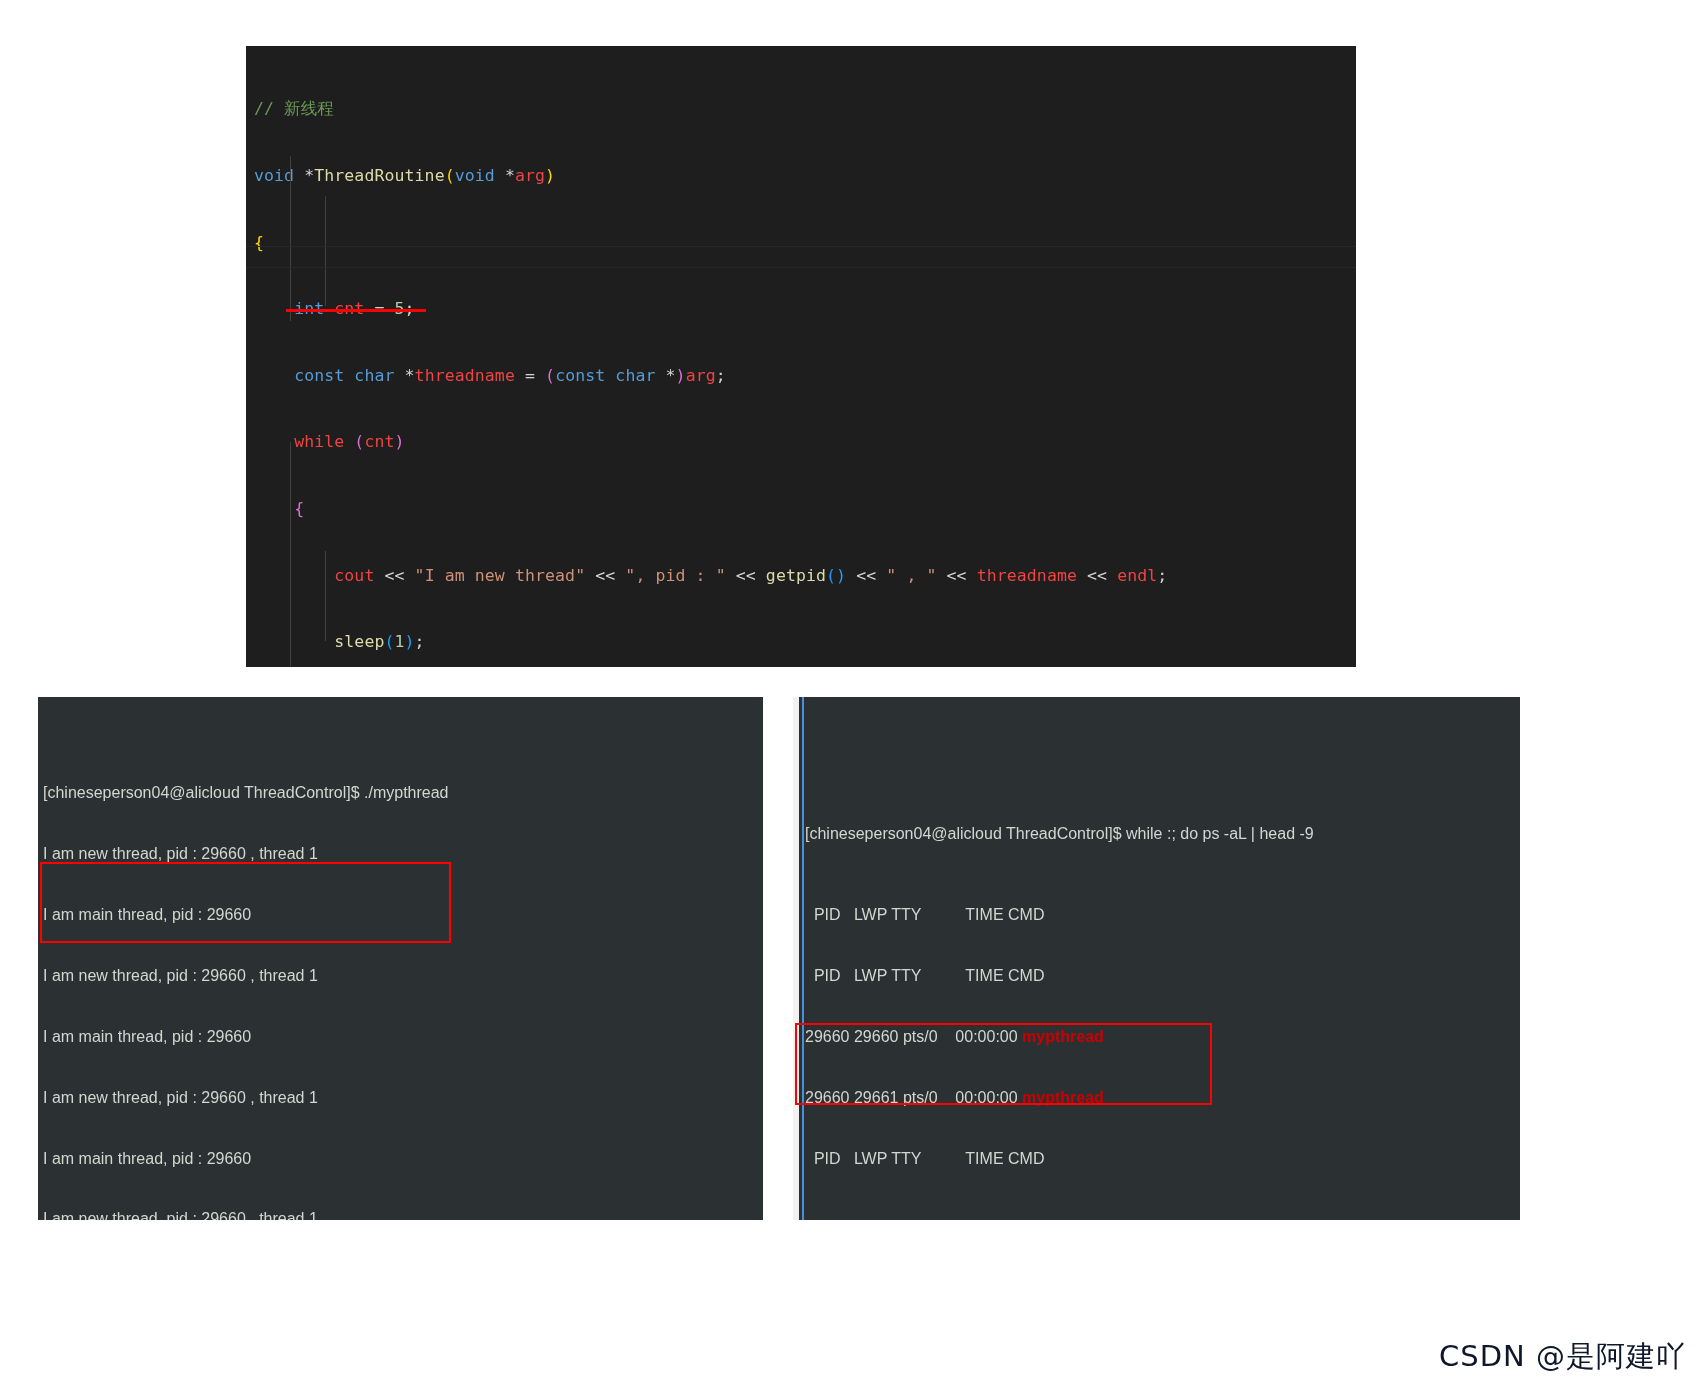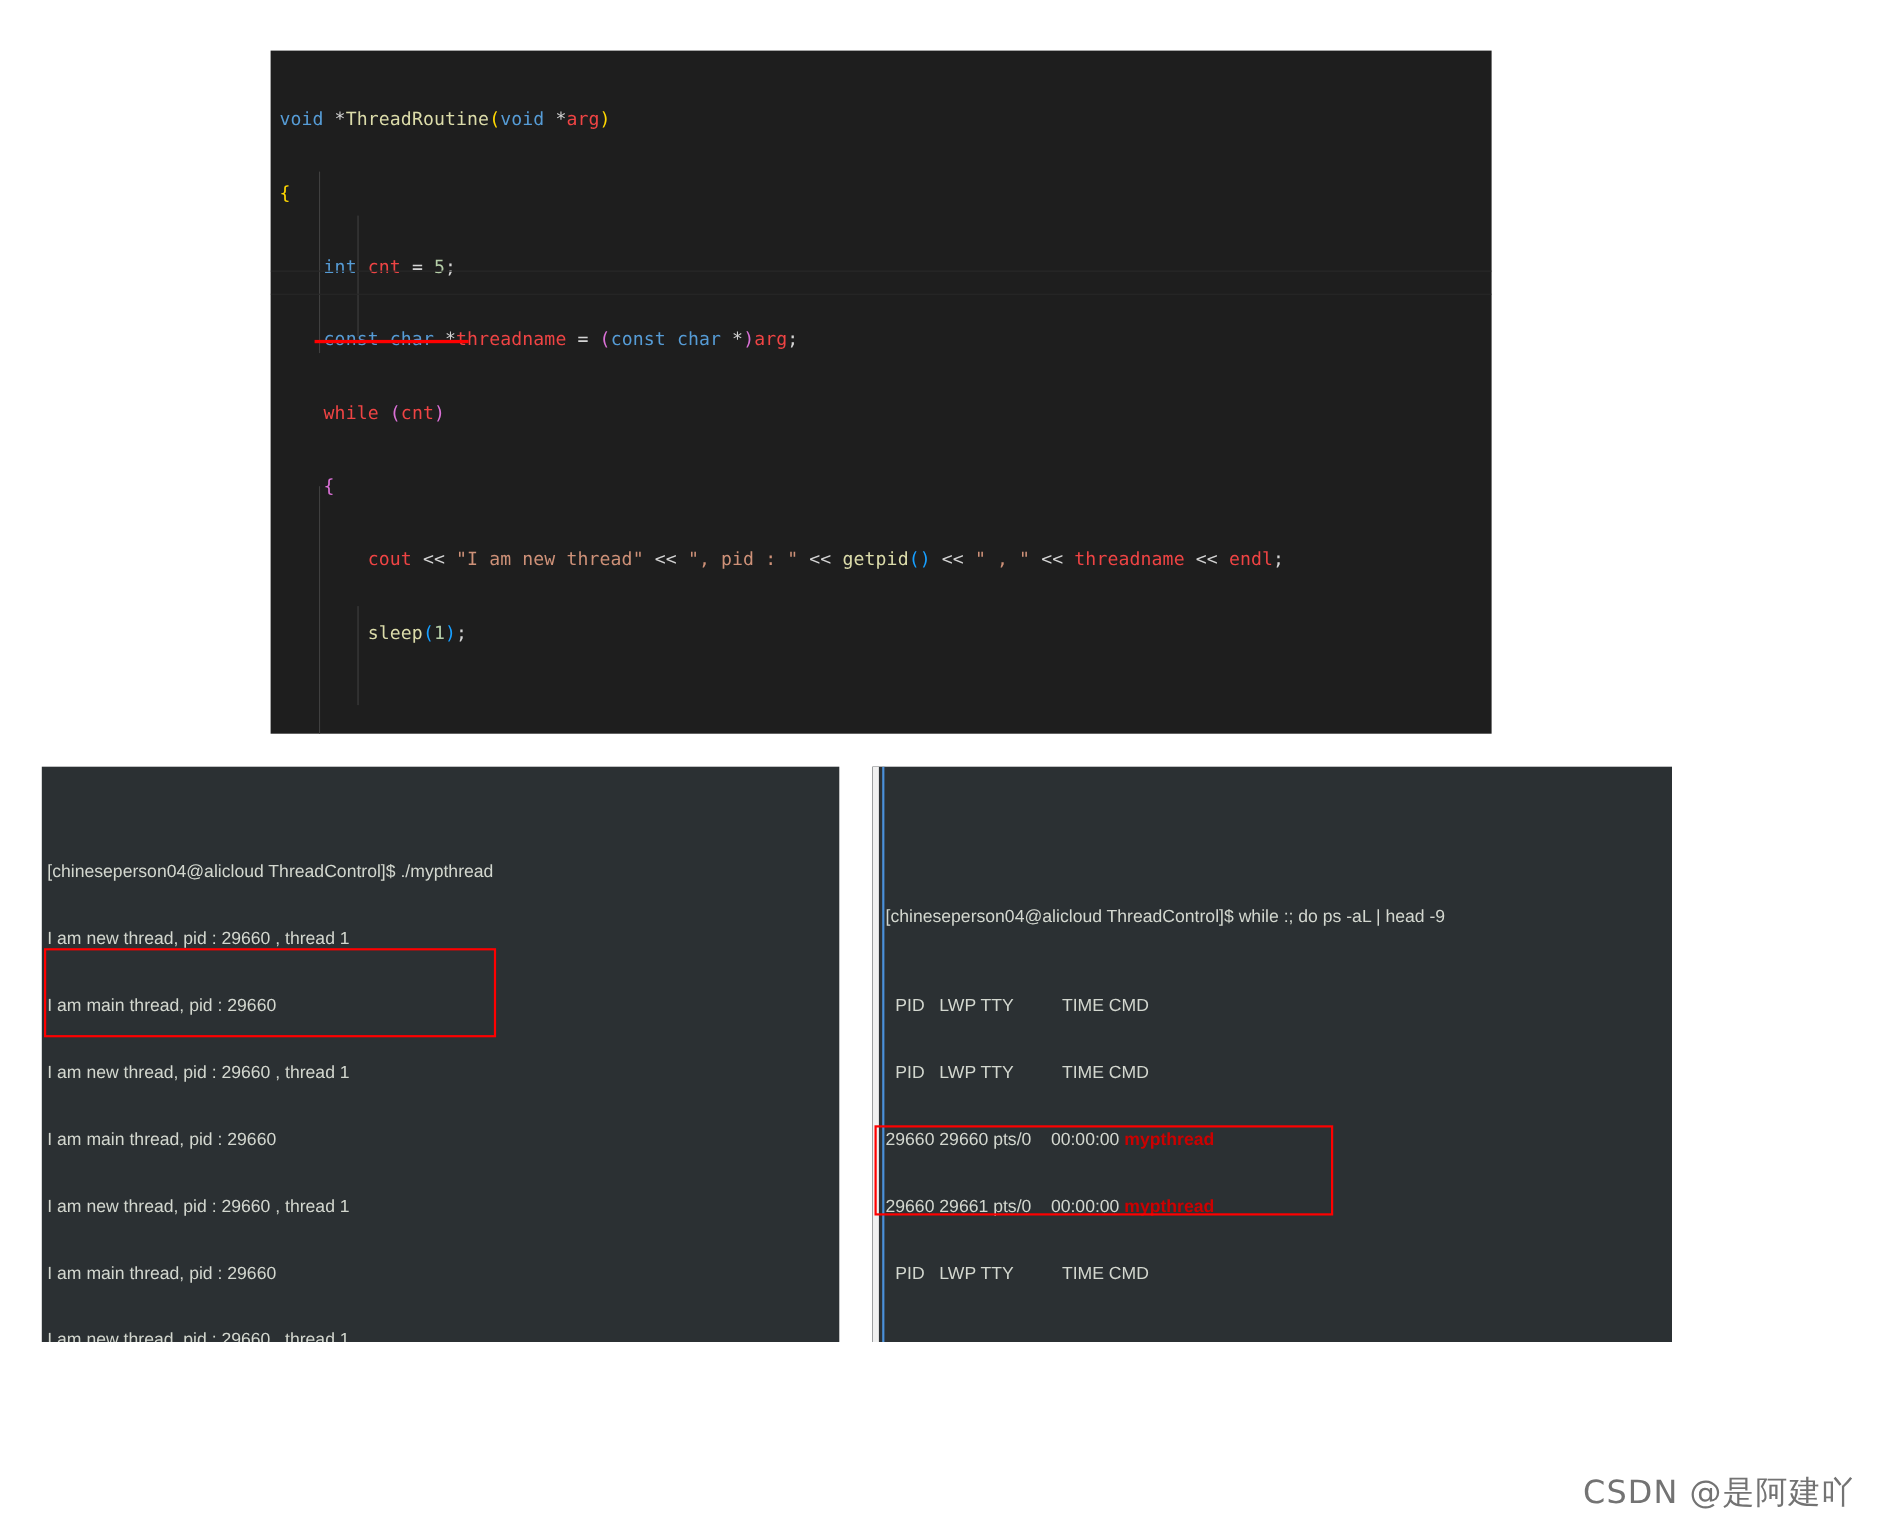--- a/index.html
+++ b/index.html
@@ -142,30 +142,31 @@
     height: 82px;
   }
 
   
   #watermark {
     position: absolute;
     right: 20px;
     bottom: 16px;
     font-family: "DejaVu Sans", "Liberation Sans", sans-serif;
     font-size: 29px;
-    color: #737373;
+    color: #0f172a;
     letter-spacing: 1px;
     text-align: center;
   }
 </style>
 </head>
 <body>
 
 <div id="code-panel">
   <div id="code-lines">
+    <div class="cl"><span class="cmt">// 新线程</span></div>
     <div class="cl"><span class="kw">void</span> <span class="op">*</span><span class="fn">ThreadRoutine</span><span class="pl">(</span><span class="kw">void</span> <span class="op">*</span><span class="var">arg</span><span class="pl">)</span></div>
     <div class="cl"><span class="pl">{</span></div>
     <div class="cl">    <span class="kw">int</span> <span class="var">cnt</span> <span class="op">=</span> <span class="num">5</span>;</div>
     <div class="cl">    <span class="kw">const</span> <span class="kw">char</span> <span class="op">*</span><span class="var">threadname</span> <span class="op">=</span> <span class="pl2">(</span><span class="kw">const</span> <span class="kw">char</span> <span class="op">*</span><span class="pl2">)</span><span class="var">arg</span>;</div>
     <div class="cl">    <span class="kw2">while</span> <span class="pl2">(</span><span class="var">cnt</span><span class="pl2">)</span></div>
     <div class="cl">    <span class="pl2">{</span></div>
     <div class="cl">        <span class="var">cout</span> <span class="op">&lt;&lt;</span> <span class="str">"I am new thread"</span> <span class="op">&lt;&lt;</span> <span class="str">", pid : "</span> <span class="op">&lt;&lt;</span> <span class="fn">getpid</span><span class="pl3">()</span> <span class="op">&lt;&lt;</span> <span class="str">" , "</span> <span class="op">&lt;&lt;</span> <span class="var">threadname</span> <span class="op">&lt;&lt;</span> <span class="var">endl</span>;</div>
     <div class="cl">        <span class="fn">sleep</span><span class="pl3">(</span><span class="num">1</span><span class="pl3">)</span>;</div>
     
     

